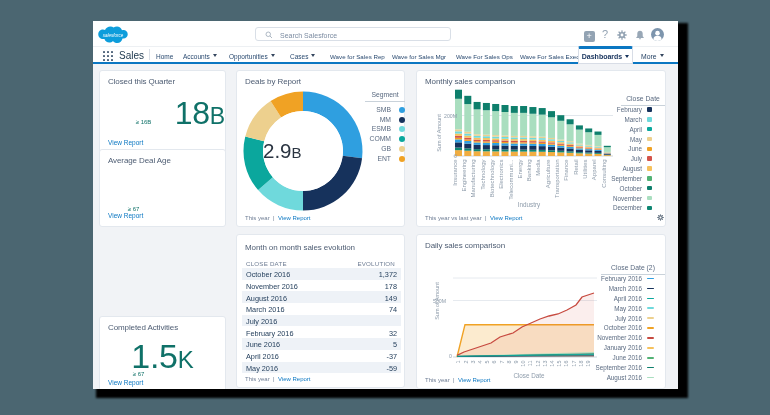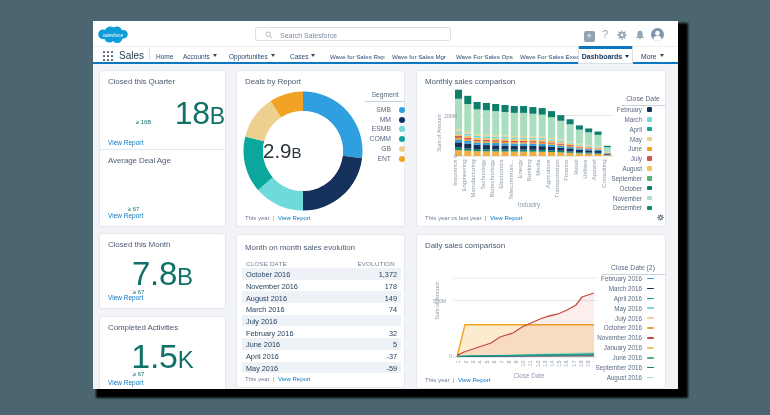--- a/index.html
+++ b/index.html
@@ -98,28 +98,20 @@
   <div style="position:absolute;left:0;top:48px;width:100%;text-align:center;padding-right:38px;box-sizing:border-box;font-size:6px;color:#0f7168">≥ 16B</div>
   <div class="vr" style="position:absolute;left:8px;bottom:7px">View Report</div>
 </div>
 
 <div class="card" style="left:6px;top:85px;width:127px;height:78px">
   <div class="ctitle">Average Deal Age</div>
   <div style="position:absolute;left:0;top:56px;width:100%;text-align:center;padding-right:58px;box-sizing:border-box;font-size:6px;color:#0f7168">≥ 67</div>
   <div class="vr" style="position:absolute;left:8px;bottom:7px">View Report</div>
 </div>
 
-<div class="card" style="left:6px;top:169px;width:127px;height:76px">
-  <div class="ctitle">Closed this Month</div>
-  <div style="position:absolute;left:0;top:23px;width:100%;text-align:center;color:#0f7168;line-height:34px">
-    <span style="font-size:33px;letter-spacing:-0.3px">7.8</span><span style="font-size:24px">B</span>
-  </div>
-  <div style="position:absolute;left:0;top:55px;width:100%;text-align:center;padding-right:48px;box-sizing:border-box;font-size:6px;color:#0f7168">≥ 67</div>
-  <div class="vr" style="position:absolute;left:8px;bottom:7px">View Report</div>
-</div>
 
 <div class="card" style="left:6px;top:252px;width:127px;height:78px">
   <div class="ctitle">Completed Activities</div>
   <div style="position:absolute;left:0;top:22px;width:100%;text-align:center;color:#0f7168;line-height:34px">
     <span style="font-size:34px;letter-spacing:-0.3px">1.5</span><span style="font-size:24px">K</span>
   </div>
   <div style="position:absolute;left:0;top:54px;width:100%;text-align:center;padding-right:48px;box-sizing:border-box;font-size:6px;color:#0f7168">≥ 67</div>
   <div class="vr" style="position:absolute;left:8px;bottom:7px">View Report</div>
 </div>
 

